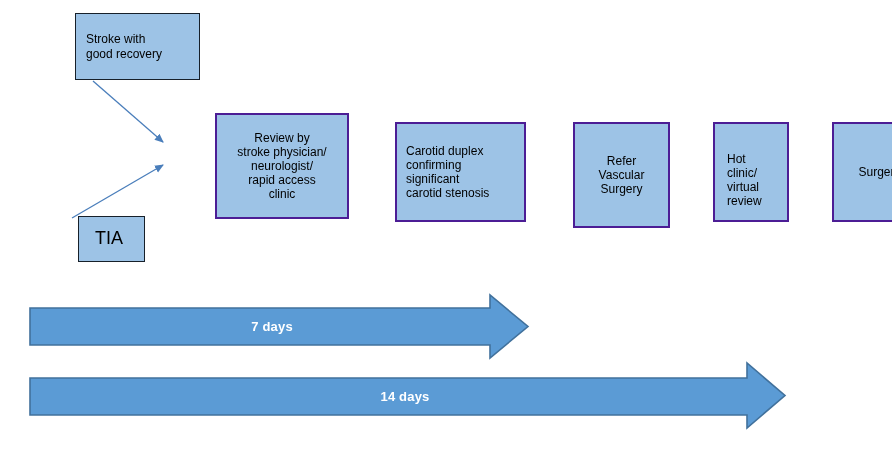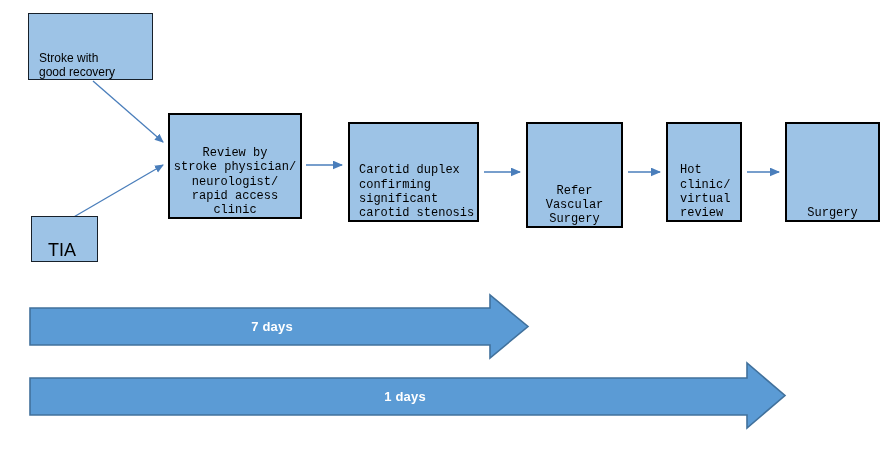--- a/index.html
+++ b/index.html
@@ -16,38 +16,38 @@
     width: 892px;
     height: 450px;
     background: #ffffff;
     overflow: hidden;
   }
   .node {
     position: absolute;
     box-sizing: border-box;
     background: #9dc3e6;
     display: flex;
-    align-items: flex-end;
+    align-items: center;
     justify-content: center;
     color: #000000;
     line-height: 1.18;
+    margin-left: 47px;
   }
   .node .node-label {
     display: block;
     width: 100%;
     white-space: pre-line;
   }
   
   .node.dark-edge {
     border: 1.5px solid #17202a;
   }
   
   .node.blue-edge {
-    border: 2px solid #000000;
-    font-family: Liberation Mono, monospace;
+    border: 2px solid #4c1d95;
   }
   .align-center .node-label { text-align: center; }
   .align-left   .node-label { text-align: left; }
 
   svg.overlay {
     position: absolute;
     left: 0;
     top: 0;
     width: 892px;
     height: 450px;
@@ -128,15 +128,15 @@
 virtual
 review</span>
   </div>
 
   <div class="node blue-edge align-center" style="left:785px; top:122px; width:95px; height:100px; font-size:12px;">
     <span class="node-label">Surgery</span>
   </div>
 
   <span class="band-label" style="left:272px; top:326px;">7 days</span>
 
-  <span class="band-label" style="left:405px; top:396px;">1 days</span>
+  <span class="band-label" style="left:405px; top:396px;">14 days</span>
 
 </div>
 
 </body></html>

